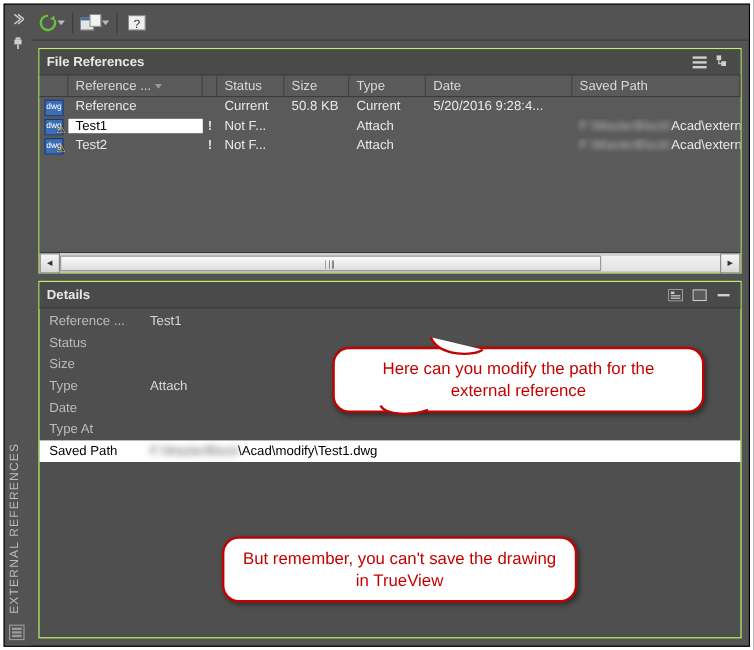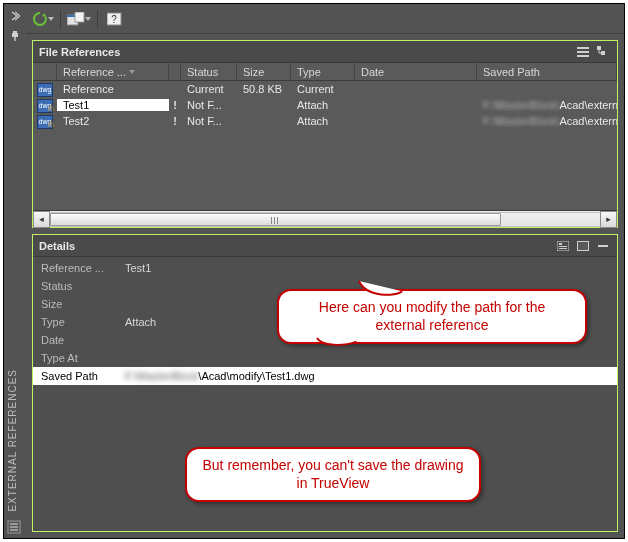--- a/index.html
+++ b/index.html
@@ -170,20 +170,21 @@
 
         <div class="grid-body">
 
           <div class="row">
             <div class="cell c-icon"><span class="row-icon">dwg</span></div>
             <div class="cell c-name namecell">Reference</div>
             <div class="cell c-mark"></div>
             <div class="cell c-status">Current</div>
             <div class="cell c-size">50.8 KB</div>
             <div class="cell c-type">Current</div>
+            <div class="cell c-date">5/20/2016 9:28:4...</div>
             <div class="cell c-path"></div>
           </div>
 
           <div class="row selected">
             <div class="cell c-icon"><span class="row-icon warn">dwg</span></div>
             <div class="cell c-name namecell">Test1</div>
             <div class="cell c-mark"><span class="warnmark">!</span></div>
             <div class="cell c-status">Not F...</div>
             <div class="cell c-size"></div>
             <div class="cell c-type">Attach</div>

